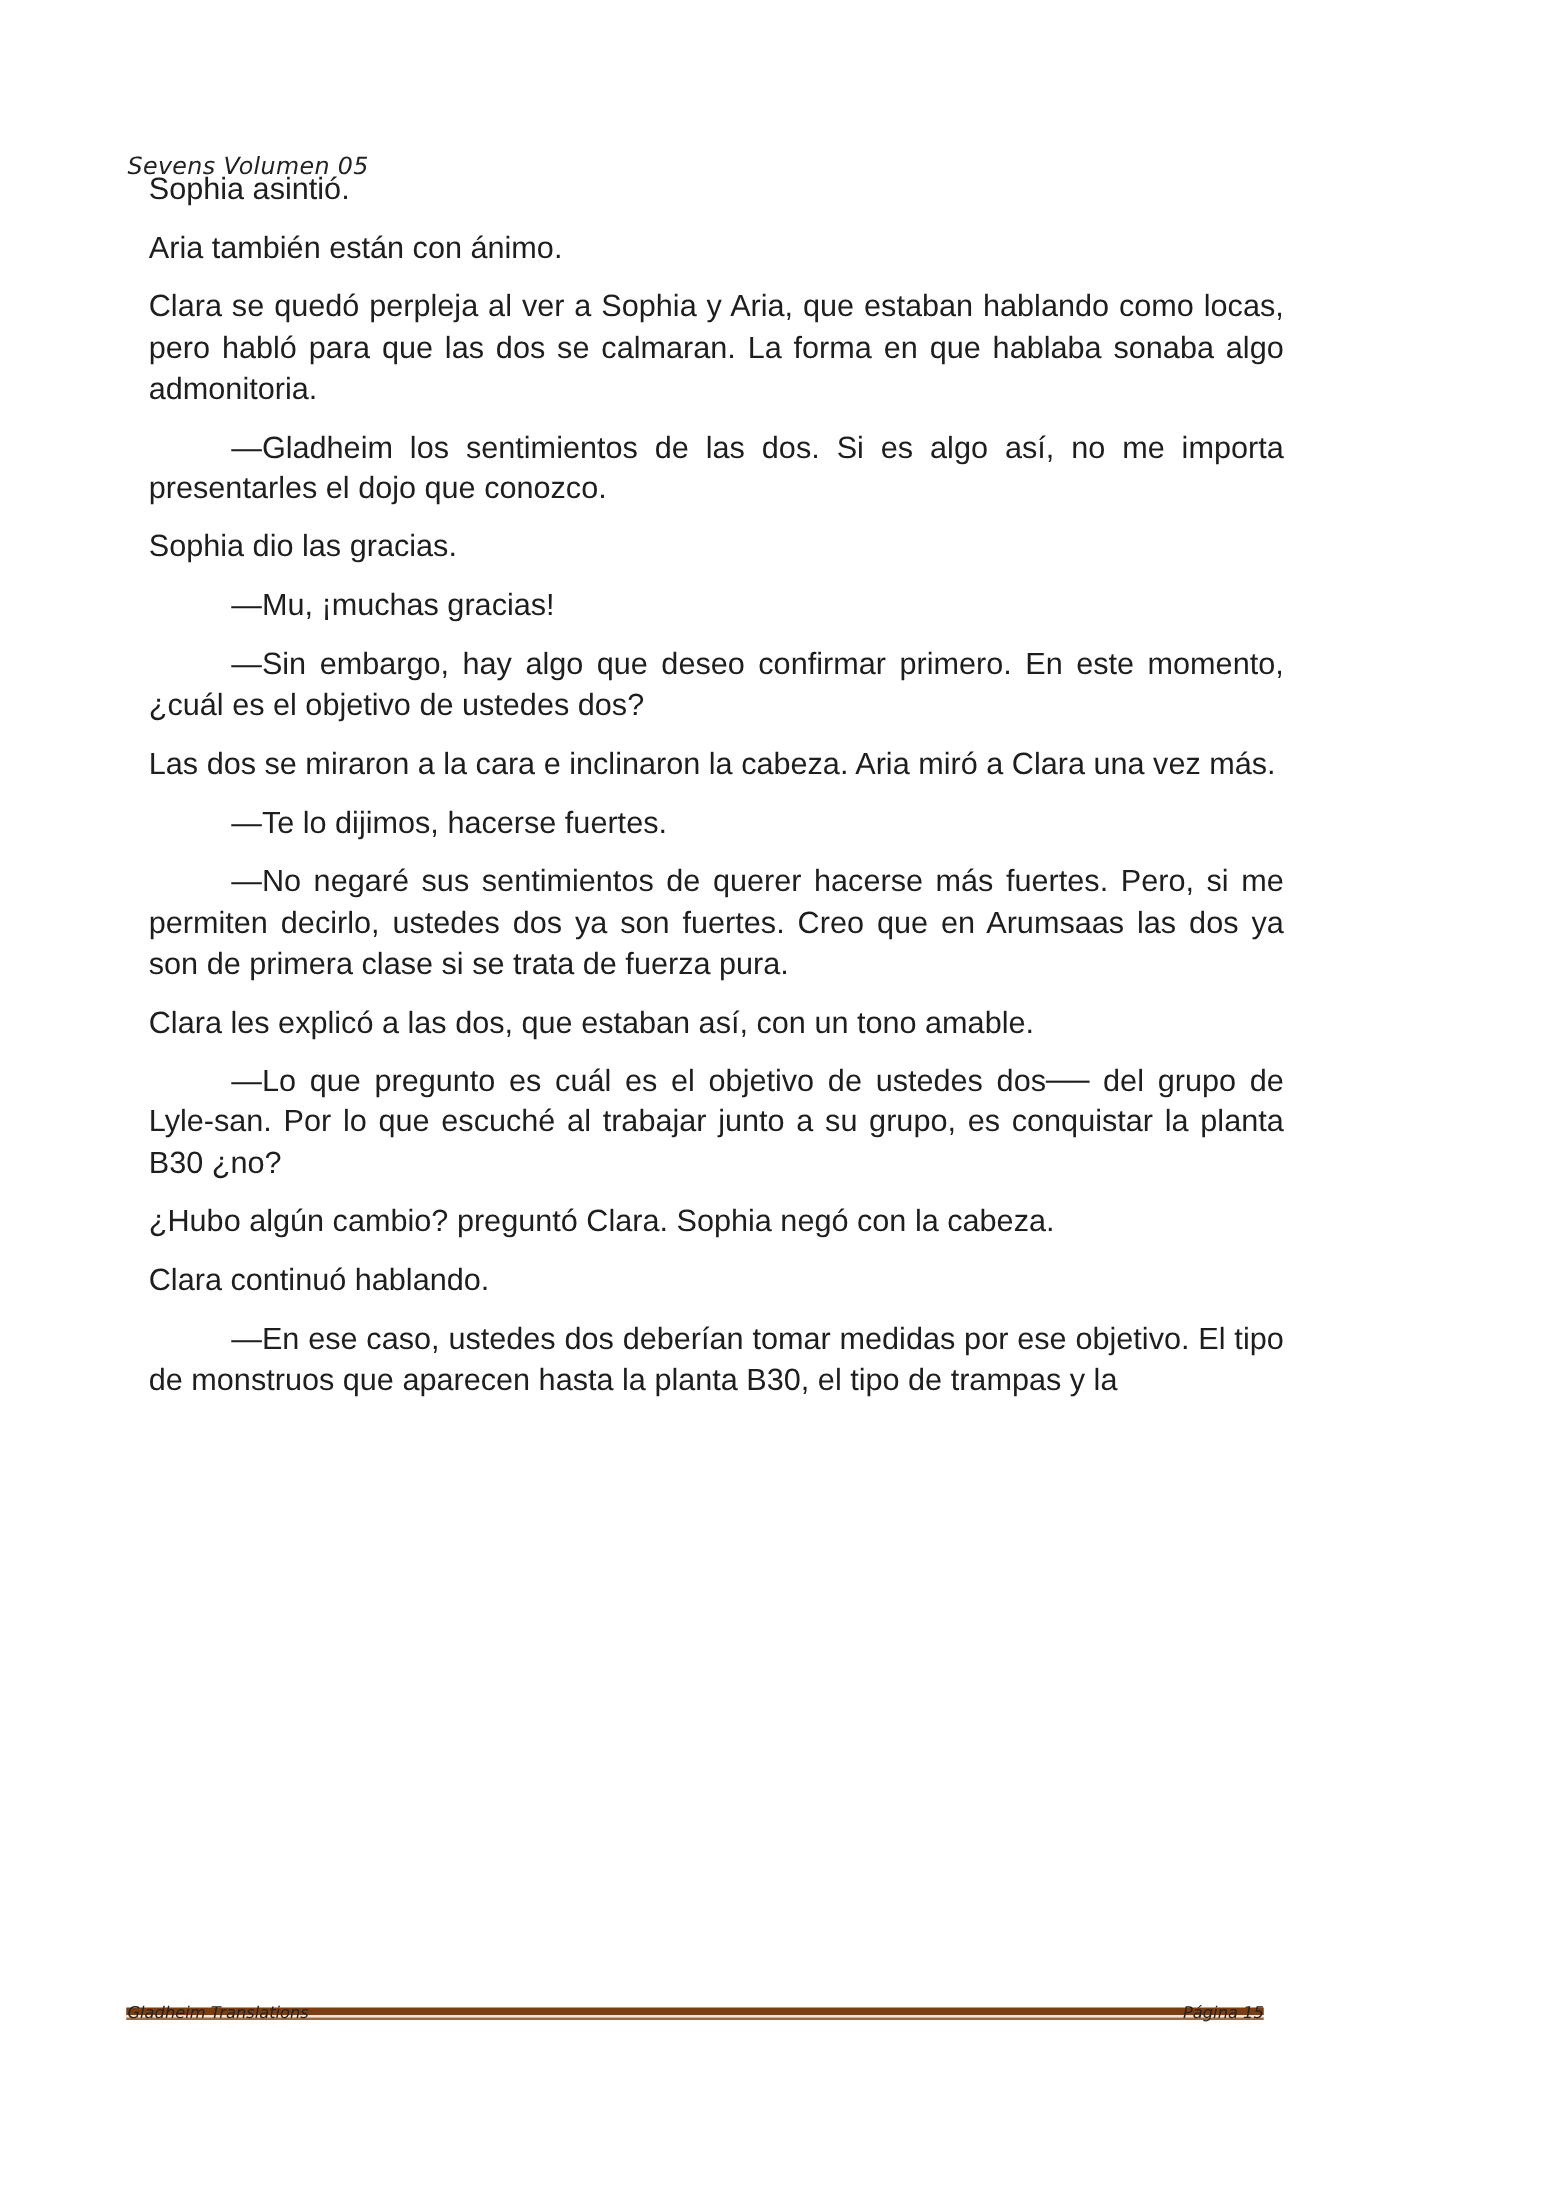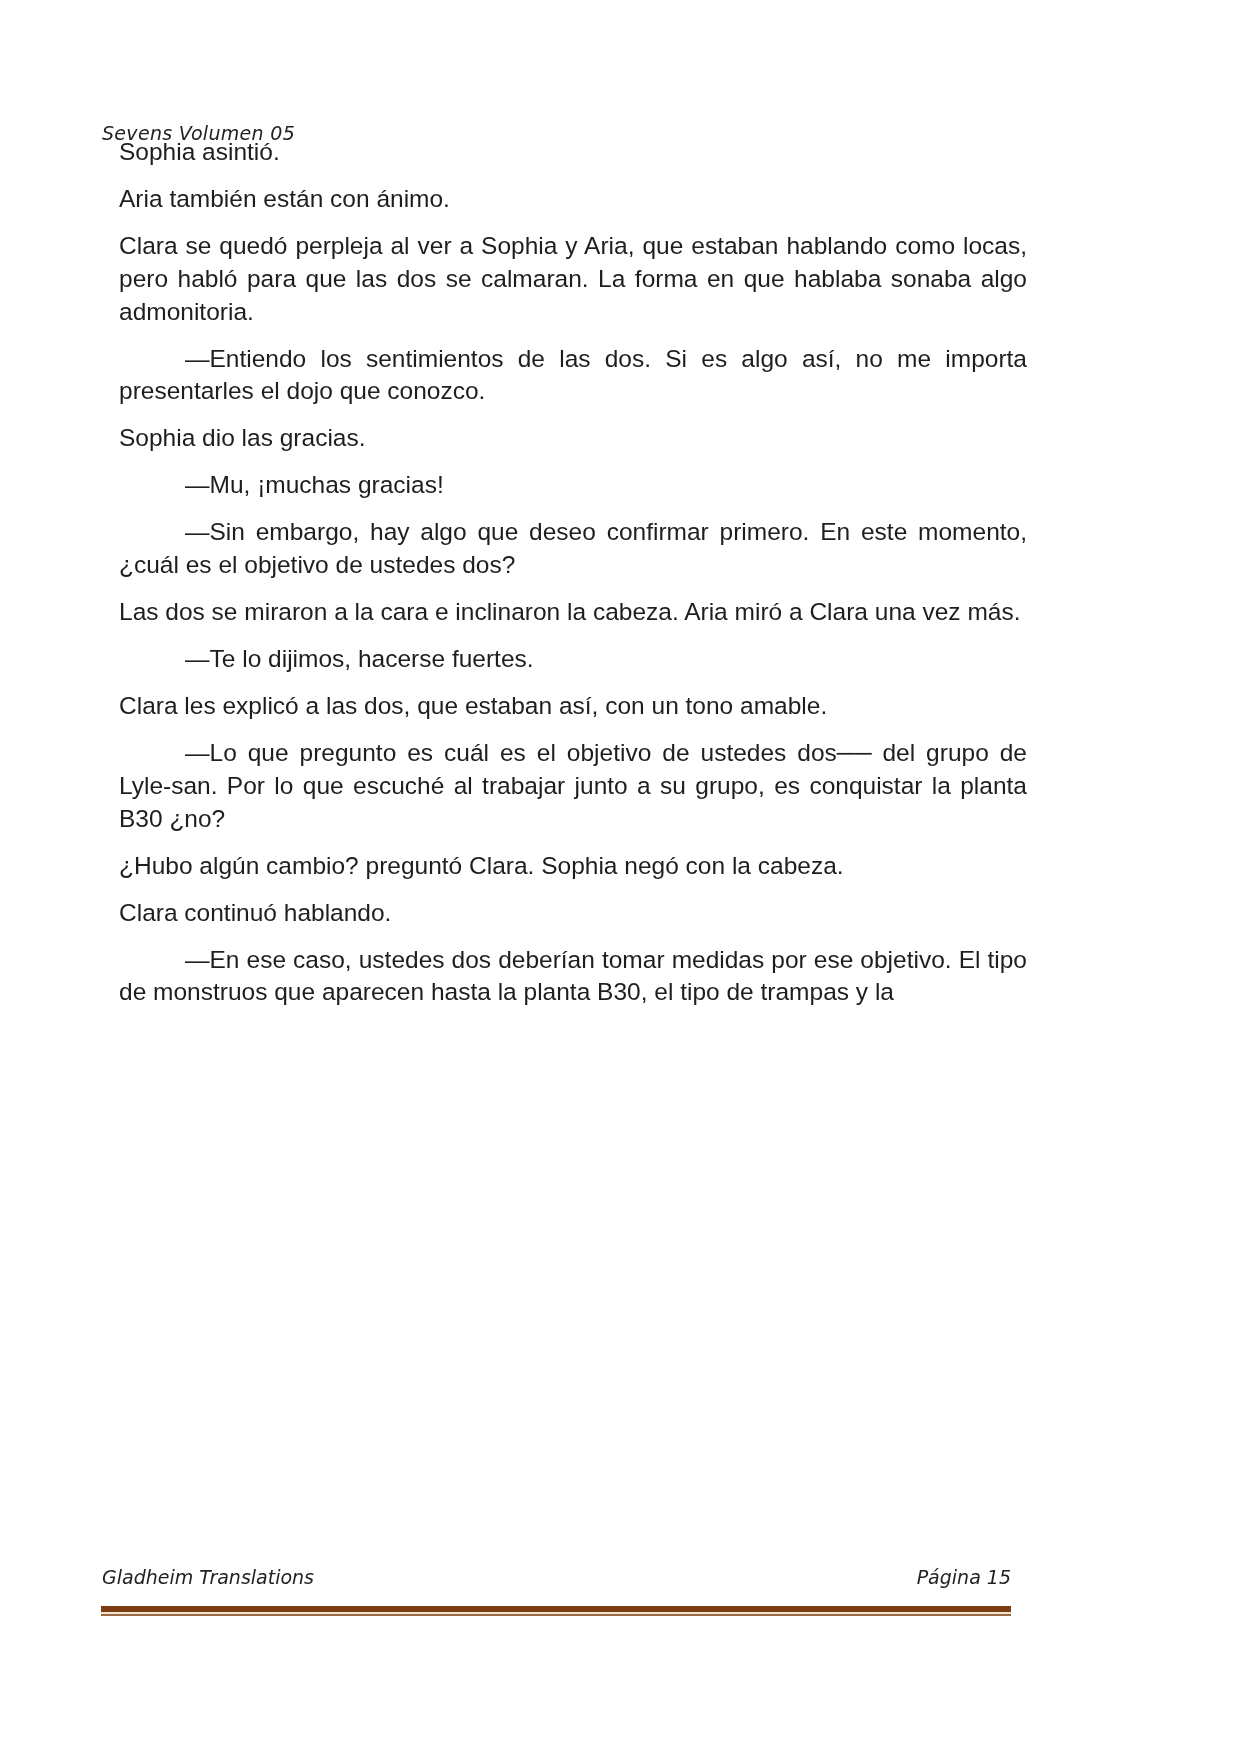--- a/index.html
+++ b/index.html
@@ -17,43 +17,44 @@
   }
   .body-text p { margin: 0 0 14.2px 0; text-align: justify; }
   .body-text p.dialogue { text-indent: 66px; }
   .footer-rule {
     position: absolute; left: 101px; top: 1606px; width: 910px; height: 11px;
   }
   .footer-rule .thick { position: absolute; left: 0; top: 0; width: 100%; height: 6px; background: #7a3e12; }
   .footer-rule .gap { position: absolute; left: 0; top: 6px; width: 100%; height: 2px; background: #f4e6d6; }
   .footer-rule .thin { position: absolute; left: 0; top: 8px; width: 100%; height: 2px; background: #9b6a45; }
   .footer-left, .footer-right {
-    position: absolute; top: 1566px;
+    position: absolute; top: 1603px;
     font-family: "DejaVu Sans", sans-serif; font-style: italic;
-    font-size: 19px; color: #222;
+    font-size: 13px; color: #222;
   }
   .footer-left { left: 102px; }
   .footer-right { right: 230px; text-align: right; }
 </style>
 </head>
 <body>
 
 <div class="page">
   <div class="running-header">Sevens Volumen 05</div>
 
   <div class="body-text">
     <p>Sophia asintió.</p>
     <p>Aria también están con ánimo.</p>
     <p>Clara se quedó perpleja al ver a Sophia y Aria, que estaban hablando como locas, pero habló para que las dos se calmaran. La forma en que hablaba sonaba algo admonitoria.</p>
-    <p class="dialogue">—Entiendo los sentimientos de las dos. Si es algo así, no me importa presentarles el dojo que conozco.</p>
+    <p class="dialogue">—Gladheim los sentimientos de las dos. Si es algo así, no me importa presentarles el dojo que conozco.</p>
     <p>Sophia dio las gracias.</p>
     <p class="dialogue">—Mu, ¡muchas gracias!</p>
     <p class="dialogue">—Sin embargo, hay algo que deseo confirmar primero. En este momento, ¿cuál es el objetivo de ustedes dos?</p>
     <p>Las dos se miraron a la cara e inclinaron la cabeza. Aria miró a Clara una vez más.</p>
     <p class="dialogue">—Te lo dijimos, hacerse fuertes.</p>
+    <p class="dialogue">—No negaré sus sentimientos de querer hacerse más fuertes. Pero, si me permiten decirlo, ustedes dos ya son fuertes. Creo que en Arumsaas las dos ya son de primera clase si se trata de fuerza pura.</p>
     <p>Clara les explicó a las dos, que estaban así, con un tono amable.</p>
     <p class="dialogue">—Lo que pregunto es cuál es el objetivo de ustedes dos── del grupo de Lyle-san. Por lo que escuché al trabajar junto a su grupo, es conquistar la planta B30 ¿no?</p>
     <p>¿Hubo algún cambio? preguntó Clara. Sophia negó con la cabeza.</p>
     <p>Clara continuó hablando.</p>
     <p class="dialogue">—En ese caso, ustedes dos deberían tomar medidas por ese objetivo. El tipo de monstruos que aparecen hasta la planta B30, el tipo de trampas y la</p>
   </div>
 
   <div class="footer-rule">
     <div class="thick"></div>
     <div class="gap"></div>

